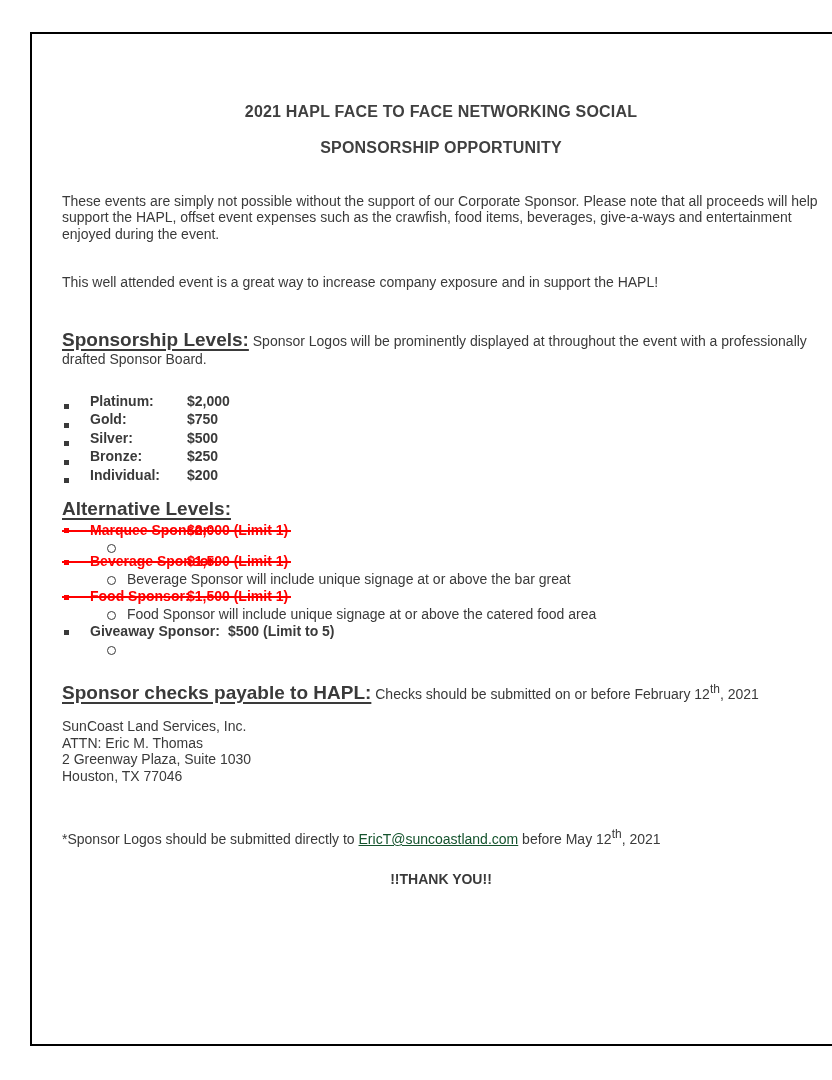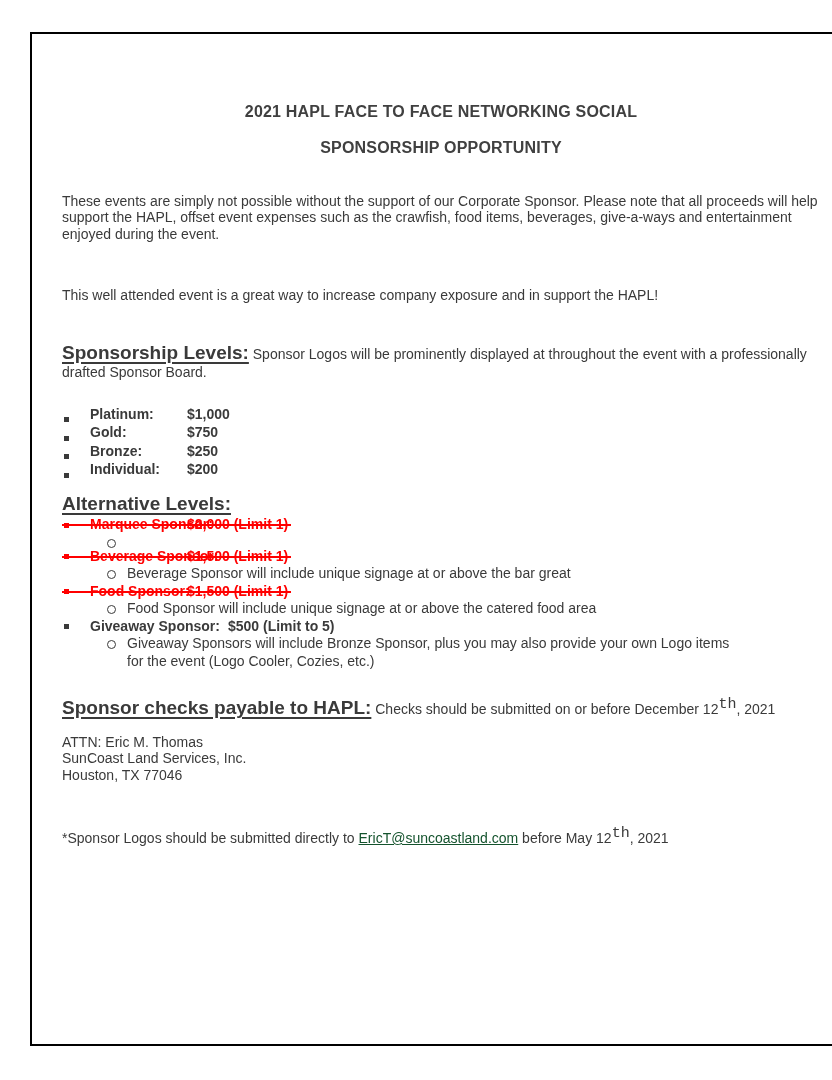--- a/index.html
+++ b/index.html
@@ -13,21 +13,21 @@
     width:820px;height:1014px;box-sizing:border-box;
     border:2px solid #000;background:#fff;
     padding:69px 28px 0 30px;
   }
   .doc-title{
     text-align:center;font-weight:bold;font-size:16px;color:#404040;
     letter-spacing:0.2px;
   }
   .doc-title.line1{margin-bottom:17px;}
   .para-intro{margin-top:35px;}
-  .para-second{margin-top:45px;}
+  .para-second{margin-top:32px;}
   .section-para{margin-top:38px;}
   .h-big{
     font-size:19px;font-weight:bold;color:#3a3a3a;
     text-decoration:underline;text-decoration-thickness:2px;text-underline-offset:3px;
   }
   .levels{margin-top:23px;}
   .level-row{display:flex;align-items:flex-end;height:18.5px;font-weight:bold;}
   .sq{width:5px;height:5px;background:#3a3a3a;flex:none;margin-left:2px;margin-right:21px;}
   .level-name{width:97px;flex:none;}
   .alt-heading{display:block;margin-top:15px;}
@@ -43,21 +43,21 @@
     border-top:2px solid #ff0000;
   }
   .sub-line{display:flex;line-height:17.5px;padding-left:45px;}
   .circ{
     width:7px;height:7px;border:1.3px solid #3a3a3a;border-radius:50%;
     flex:none;margin-top:5px;margin-right:11px;background:#fff;
   }
   .sub-text{max-width:618px;}
   .checks-para{margin-top:27px;white-space:nowrap;}
   .checks-note{font-size:14px;}
-  sup.sp{font-size:15px;vertical-align:super;line-height:0;font-family:Liberation Mono, monospace;}
+  sup.sp{font-size:12px;vertical-align:super;line-height:0;}
   .address{margin-top:13px;}
   .address div{line-height:16.5px;}
   .footnote{margin-top:47px;}
   .email-link{color:#14532d;text-decoration:underline;cursor:pointer;}
   .thankyou{margin-top:23px;text-align:center;font-weight:bold;}
 </style>
 </head>
 <body>
 
 <div class="page">
@@ -68,26 +68,31 @@
   <p class="para-intro">These events are simply not possible without the support of our Corporate Sponsor.  Please note that all proceeds will help support the HAPL, offset event expenses such as the crawfish, food items, beverages, give-a-ways and entertainment enjoyed during the event.</p>
 
   <p class="para-second">This well attended event is a great way to increase company exposure and in support the HAPL!</p>
 
   <p class="section-para"><span class="h-big">Sponsorship Levels:</span> <span>Sponsor Logos will be prominently displayed at throughout the event with a professionally drafted Sponsor Board.</span></p>
 
   <div class="levels">
     <div class="level-row">
       <span class="sq"></span>
       <span class="level-name">Platinum:</span>
-      <span class="level-price">$1,000</span>
+      <span class="level-price">$2,000</span>
     </div>
     <div class="level-row">
       <span class="sq"></span>
       <span class="level-name">Gold:</span>
       <span class="level-price">$750</span>
+    </div>
+    <div class="level-row">
+      <span class="sq"></span>
+      <span class="level-name">Silver:</span>
+      <span class="level-price">$500</span>
     </div>
     <div class="level-row">
       <span class="sq"></span>
       <span class="level-name">Bronze:</span>
       <span class="level-price">$250</span>
     </div>
     <div class="level-row">
       <span class="sq"></span>
       <span class="level-name">Individual:</span>
       <span class="level-price">$200</span>
@@ -127,29 +132,30 @@
       <div class="sub-text">Food Sponsor will include unique signage at or above the catered food area</div>
     </div>
 
     <div class="alt-line">
       <span class="sq"></span>
         <span class="lbl no-tab">Giveaway Sponsor:</span>
         <span>$500 (Limit to 5)</span>
     </div>
     <div class="sub-line">
       <span class="circ"></span>
-      <div class="sub-text">Giveaway Sponsors will include Bronze Sponsor, plus you may also provide your own Logo items for the event (Logo Cooler, Cozies, etc.)</div>
     </div>
 
   </div>
 
-  <p class="checks-para"><span class="h-big">Sponsor checks payable to HAPL:</span>  <span class="checks-note"><span>Checks should be submitted on or before December 12</span><sup class="sp">th</sup><span>, 2021</span></span></p>
+  <p class="checks-para"><span class="h-big">Sponsor checks payable to HAPL:</span>  <span class="checks-note"><span>Checks should be submitted on or before February 12</span><sup class="sp">th</sup><span>, 2021</span></span></p>
 
   <div class="address">
+    <div>SunCoast Land Services, Inc.</div>
     <div>ATTN: Eric M. Thomas</div>
-    <div>SunCoast Land Services, Inc.</div>
+    <div>2 Greenway Plaza, Suite 1030</div>
     <div>Houston, TX 77046</div>
   </div>
 
   <p class="footnote"><span>*Sponsor Logos should be submitted directly to </span><a class="email-link">EricT@suncoastland.com</a><span> before May 12</span><sup class="sp">th</sup><span>, 2021</span></p>
 
+  <div class="thankyou">!!THANK YOU!!</div>
 
 </div>
 
 </body></html>

